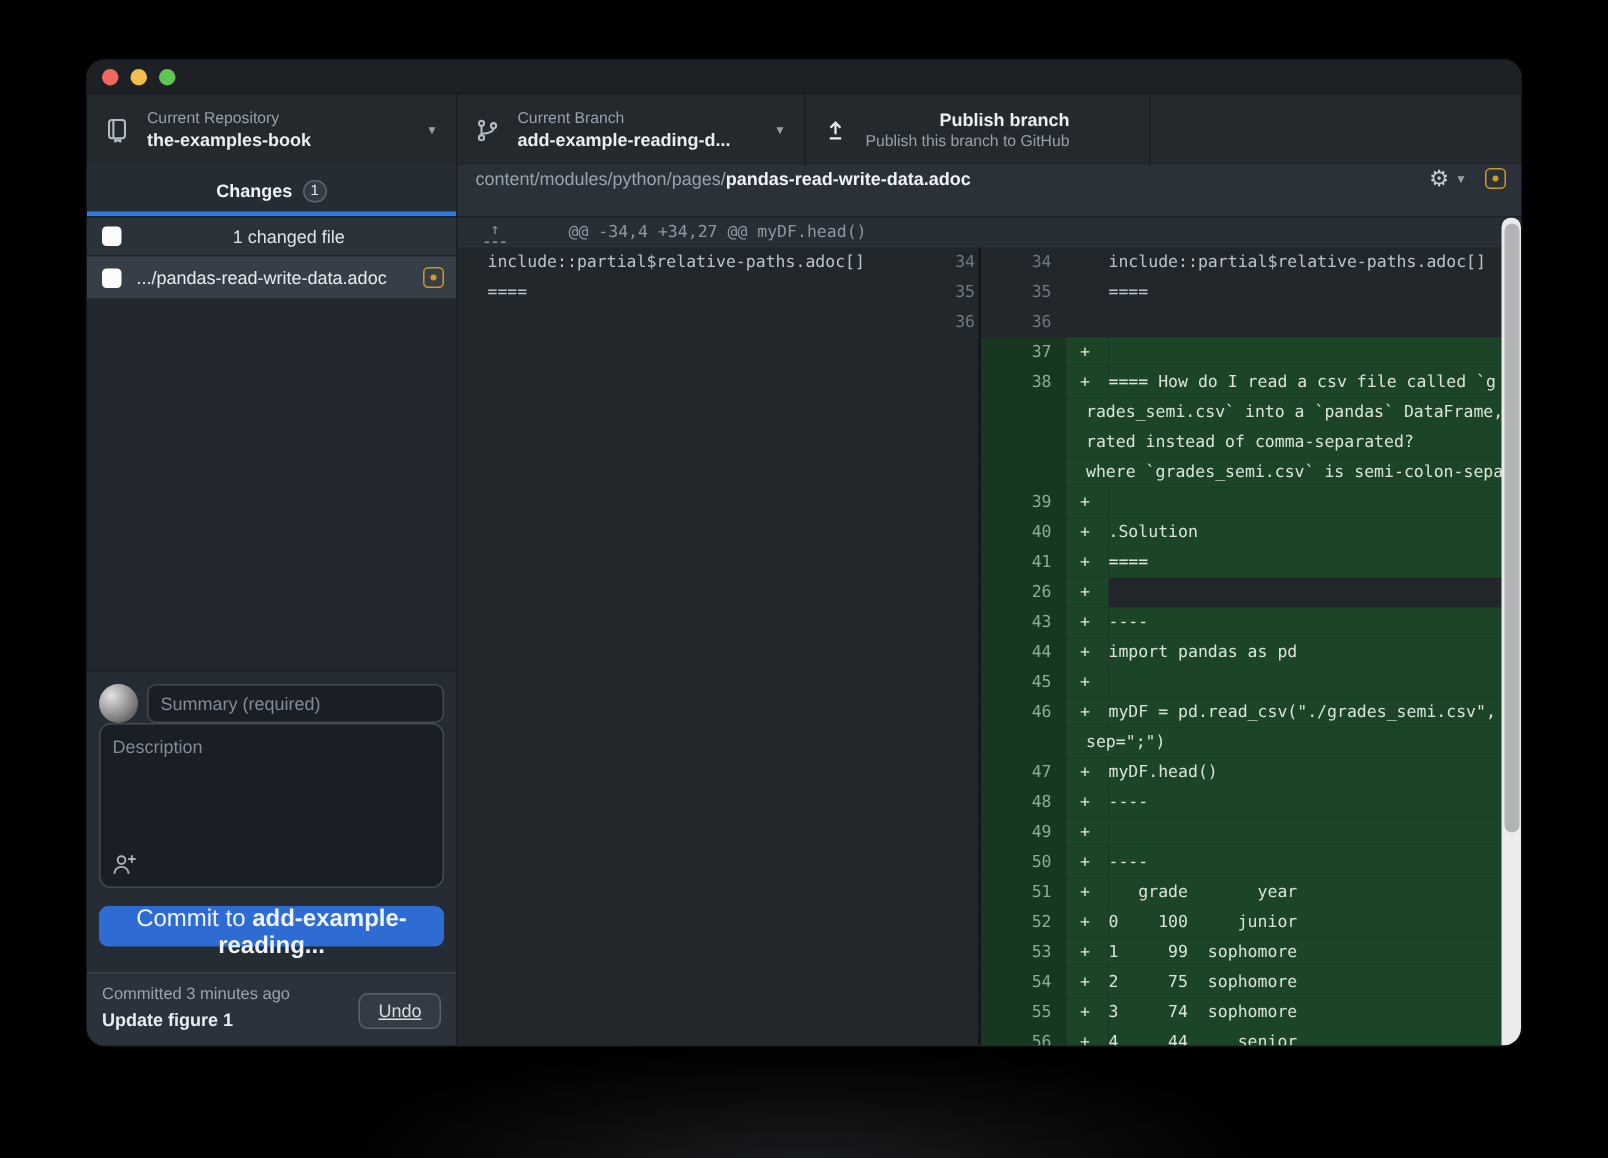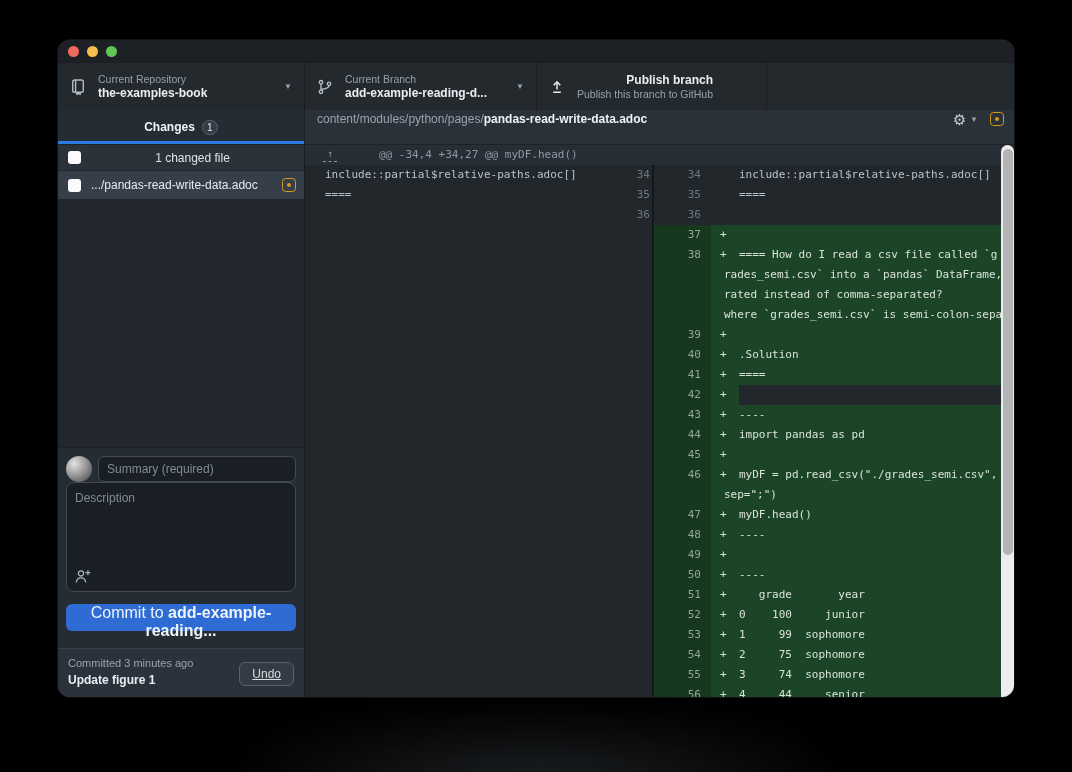--- a/index.html
+++ b/index.html
@@ -238,21 +238,21 @@
               <div class="drow context"><span class="ltext">====</span><span class="lnum">35</span><span class="rsec"><span class="rnum">35</span><span class="marker"></span><span class="rtext">====</span></span></div>
               <div class="drow context"><span class="ltext"></span><span class="lnum">36</span><span class="rsec"><span class="rnum">36</span><span class="marker"></span><span class="rtext"></span></span></div>
               <div class="drow add"><span class="ltext"></span><span class="lnum"></span><span class="rsec"><span class="rnum">37</span><span class="marker">+</span><span class="rtext"></span></span></div>
               <div class="drow add"><span class="ltext"></span><span class="lnum"></span><span class="rsec"><span class="rnum">38</span><span class="marker">+</span><span class="rtext">==== How do I read a csv file called `g</span></span></div>
               <div class="drow wrap"><span class="ltext"></span><span class="lnum"></span><span class="rsec"><span class="rnum"></span><span class="wtext">rades_semi.csv` into a `pandas` DataFrame,</span></span></div>
               <div class="drow wrap"><span class="ltext"></span><span class="lnum"></span><span class="rsec"><span class="rnum"></span><span class="wtext">rated instead of comma-separated?</span></span></div>
               <div class="drow wrap"><span class="ltext"></span><span class="lnum"></span><span class="rsec"><span class="rnum"></span><span class="wtext">where `grades_semi.csv` is semi-colon-sepa</span></span></div>
               <div class="drow add"><span class="ltext"></span><span class="lnum"></span><span class="rsec"><span class="rnum">39</span><span class="marker">+</span><span class="rtext"></span></span></div>
               <div class="drow add"><span class="ltext"></span><span class="lnum"></span><span class="rsec"><span class="rnum">40</span><span class="marker">+</span><span class="rtext">.Solution</span></span></div>
               <div class="drow add"><span class="ltext"></span><span class="lnum"></span><span class="rsec"><span class="rnum">41</span><span class="marker">+</span><span class="rtext">====</span></span></div>
-              <div class="drow add"><span class="ltext"></span><span class="lnum"></span><span class="rsec"><span class="rnum">42</span><span class="marker">+</span></span></div>
+              <div class="drow add"><span class="ltext"></span><span class="lnum"></span><span class="rsec"><span class="rnum">26</span><span class="marker">+</span></span></div>
               <div class="drow add"><span class="ltext"></span><span class="lnum"></span><span class="rsec"><span class="rnum">43</span><span class="marker">+</span><span class="rtext">----</span></span></div>
               <div class="drow add"><span class="ltext"></span><span class="lnum"></span><span class="rsec"><span class="rnum">44</span><span class="marker">+</span><span class="rtext">import pandas as pd</span></span></div>
               <div class="drow add"><span class="ltext"></span><span class="lnum"></span><span class="rsec"><span class="rnum">45</span><span class="marker">+</span><span class="rtext"></span></span></div>
               <div class="drow add"><span class="ltext"></span><span class="lnum"></span><span class="rsec"><span class="rnum">46</span><span class="marker">+</span><span class="rtext">myDF = pd.read_csv("./grades_semi.csv",</span></span></div>
               <div class="drow wrap"><span class="ltext"></span><span class="lnum"></span><span class="rsec"><span class="rnum"></span><span class="wtext">sep=";")</span></span></div>
               <div class="drow add"><span class="ltext"></span><span class="lnum"></span><span class="rsec"><span class="rnum">47</span><span class="marker">+</span><span class="rtext">myDF.head()</span></span></div>
               <div class="drow add"><span class="ltext"></span><span class="lnum"></span><span class="rsec"><span class="rnum">48</span><span class="marker">+</span><span class="rtext">----</span></span></div>
               <div class="drow add"><span class="ltext"></span><span class="lnum"></span><span class="rsec"><span class="rnum">49</span><span class="marker">+</span><span class="rtext"></span></span></div>
               <div class="drow add"><span class="ltext"></span><span class="lnum"></span><span class="rsec"><span class="rnum">50</span><span class="marker">+</span><span class="rtext">----</span></span></div>
               <div class="drow add"><span class="ltext"></span><span class="lnum"></span><span class="rsec"><span class="rnum">51</span><span class="marker">+</span><span class="rtext">   grade       year</span></span></div>

